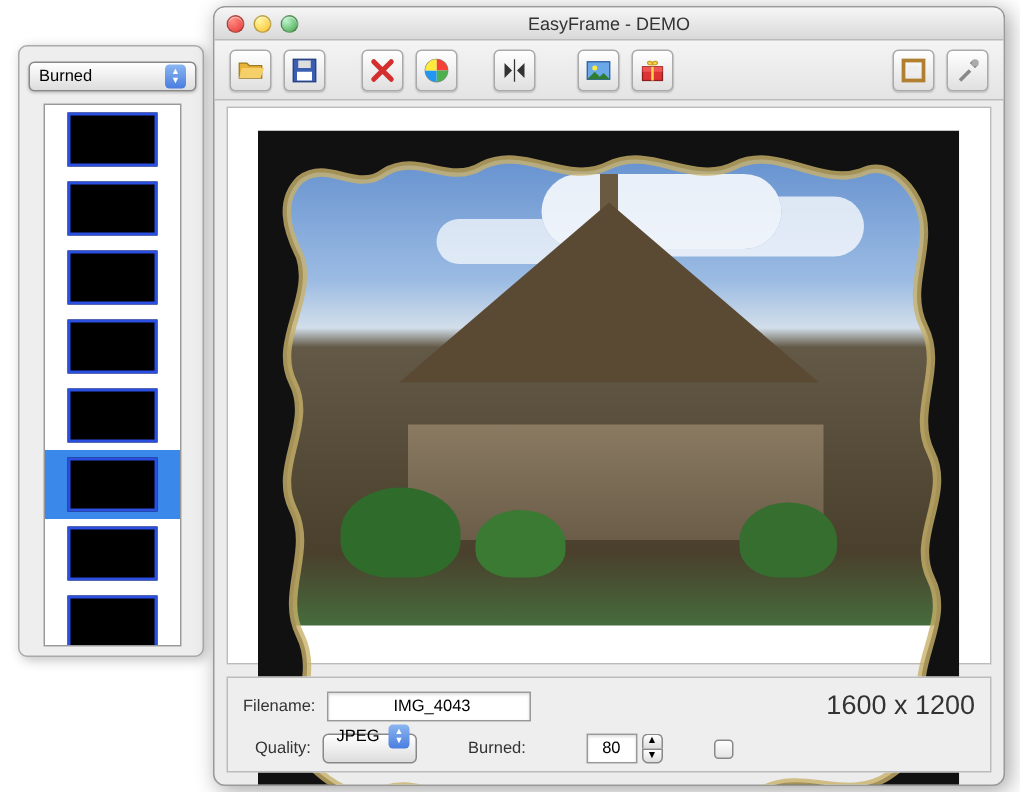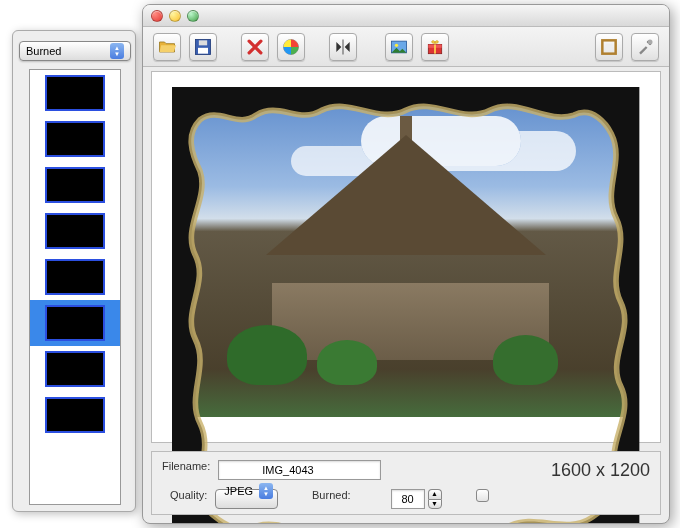--- a/index.html
+++ b/index.html
@@ -10,21 +10,21 @@
     width: 680px;
     height: 528px;
     position: relative;
   }
   
   .sidebar-window {
     position: absolute;
     left: 12px;
     top: 30px;
     width: 124px;
-    height: 482px;
+    height: 408px;
     background: #eee;
     border: 1px solid #aaa;
     border-radius: 6px;
     box-shadow: 2px 2px 8px rgba(0,0,0,0.25);
   }
   .frame-select {
     position: absolute;
     top: 10px;
     left: 6px;
     width: 112px;
@@ -218,21 +218,21 @@
     position: absolute;
     left: 8px; right: 8px; bottom: 8px;
     height: 64px;
     background: #eee;
     border: 1px solid #bbb;
     padding: 8px 10px;
     display: grid;
     grid-template-rows: 1fr 1fr;
     gap: 8px;
   }
-  .row { display: flex; align-items: flex-start; gap: 8px; }
+  .row { display: flex; align-items: center; gap: 8px; }
   .label { color: #333; }
   .text-input {
     border: 1px solid #999;
     background: #fff;
     height: 20px;
     padding: 0 6px;
     font-size: 11px;
     box-shadow: inset 0 1px 2px rgba(0,0,0,0.15);
   }
   .combo {
@@ -323,20 +323,21 @@
   </div>
 </div>
 
 <div class="main-window">
   <div class="titlebar">
     <div class="traffic-lights">
       <div class="tl red"></div>
       <div class="tl yellow"></div>
       <div class="tl green"></div>
     </div>
+    <div class="title-text">EasyFrame - DEMO</div>
   </div>
 
   <div class="toolbar">
     <div class="tool-btn">
       <svg viewBox="0 0 24 24">
           <path fill="#e8b23a" stroke="#9b7a20" d="M3 6h6l2 2h10v10H3z"></path>
           <path fill="#f5d06a" d="M5 10h18l-3 8H3z"></path>
         </svg>
     </div>
     <div class="tool-btn">
@@ -423,21 +424,21 @@
                  C97 16 92 22 95 28 C98 34 93 40 96 46 C99 52 93 58 96 64 C99 70 93 76 95 82 C97 86 93 90 90 92
                  C84 96 78 91 72 94 C66 97 60 92 54 95 C48 98 42 92 36 95 C30 98 24 92 18 94 C14 96 10 93 7 90
                  C4 84 9 78 6 72 C3 66 8 60 5 54 C2 48 8 42 5 36 C2 30 8 24 6 18 C4 14 3 10 6 7 z" fill="none" stroke="#c9b26a" stroke-width="1.2" opacity="0.8"></path>
       </svg>
     </div>
   </div>
 
   <div class="bottom-panel">
     <div class="row">
       <span class="label">Filename:</span>
-      <input class="text-input" style="width: 163px; padding-left: 43px;" value="IMG_4043">
+      <input class="text-input" style="width: 136px; padding-left: 43px;" value="IMG_4043">
       <span class="dim-label">1600 x 1200</span>
     </div>
     <div class="row">
       <span class="label" style="margin-left:8px">Quality:</span>
       <div class="combo">
         <span>JPEG</span>
         <span class="arrows">▲<br>▼</span>
       </div>
       <span style="width:18px"></span>
       <span class="label">Burned:</span>

